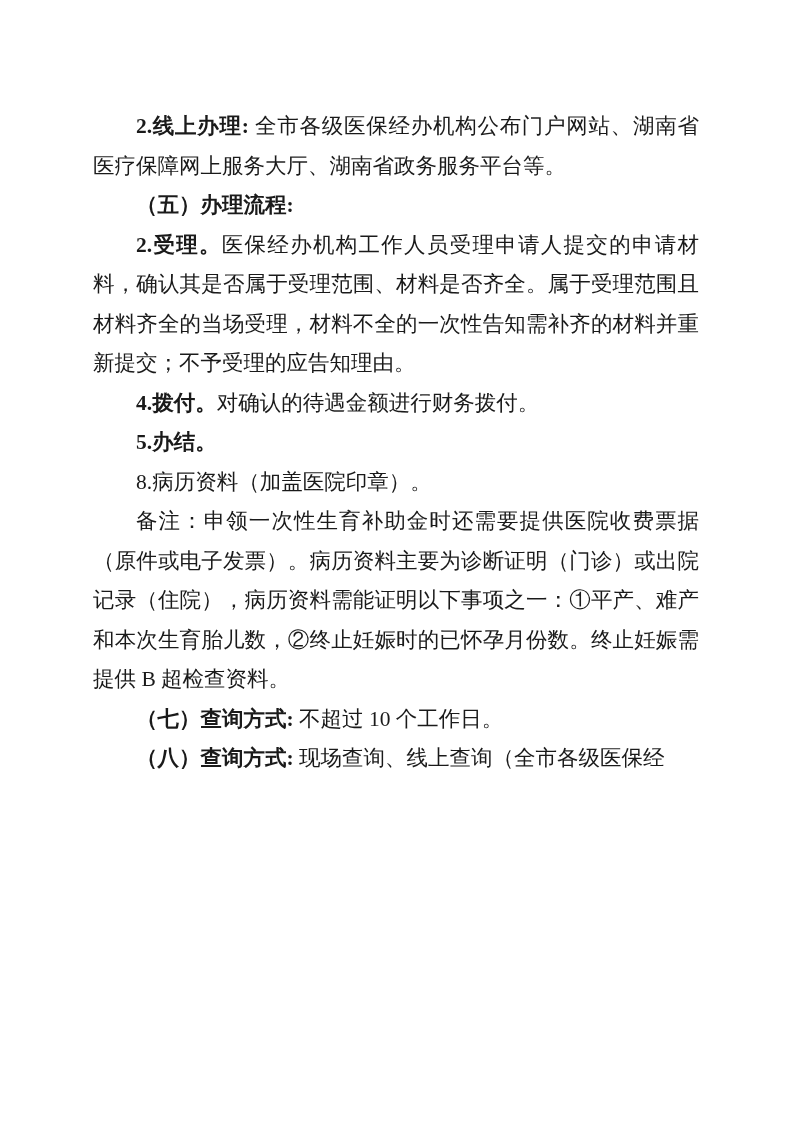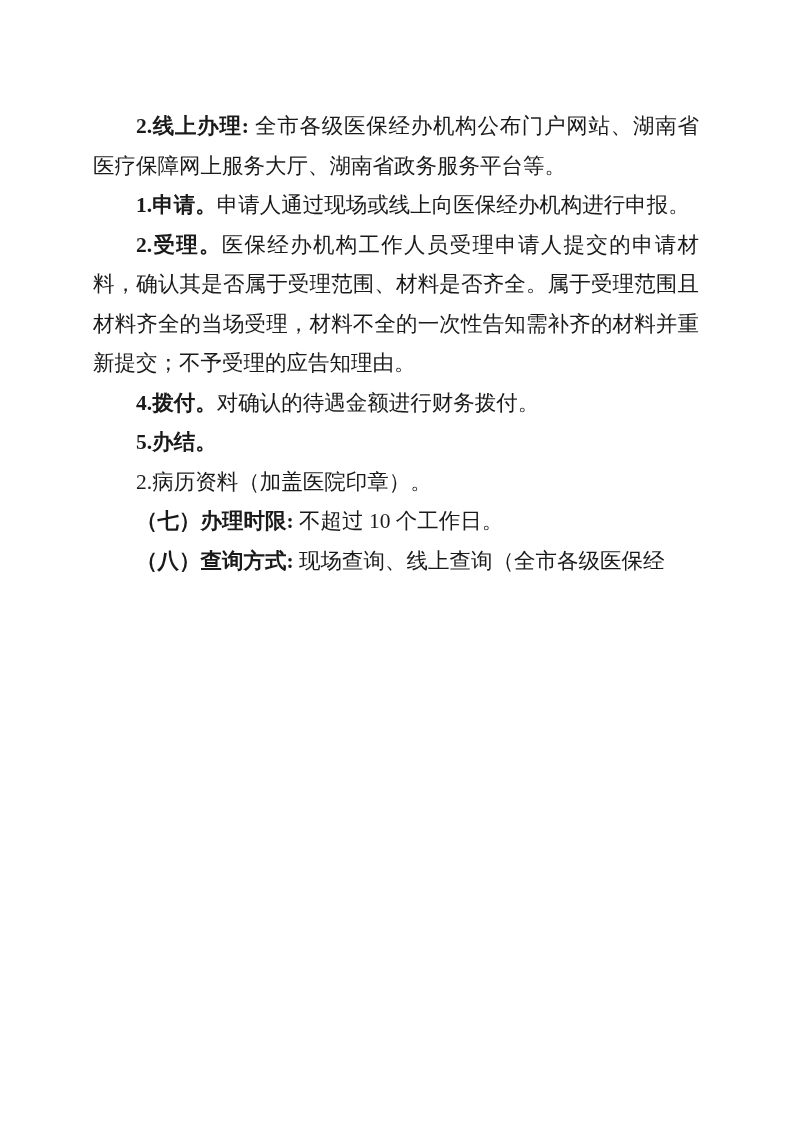--- a/index.html
+++ b/index.html
@@ -43,22 +43,23 @@
     line-height: 22px;
     color: #0c4a6e;
   }
 </style>
 </head>
 <body>
 
 <div class="page">
   <div class="content">
     <p class="para"><b class="lead">2.线上办理:</b><span> 全市各级医保经办机构公布门户网站、湖南省医疗保障网上服务大厅、湖南省政务服务平台等。</span></p>
-    <p class="para"><b class="lead">1.申请。</b><span>申请人通过现场或线上向医保经办机构进行申报。</span></p>
+    <p class="para"><b class="lead">（五）办理流程:</b><span></span></p>
     <p class="para"><b class="lead">2.受理。</b><span>医保经办机构工作人员受理申请人提交的申请材料，确认其是否属于受理范围、材料是否齐全。属于受理范围且材料齐全的当场受理，材料不全的一次性告知需补齐的材料并重新提交；不予受理的应告知理由。</span></p>
     <p class="para"><b class="lead">4.拨付。</b><span>对确认的待遇金额进行财务拨付。</span></p>
     <p class="para"><b class="lead">5.办结。</b><span></span></p>
-    <p class="para"><b class="lead"></b><span>2.病历资料（加盖医院印章）。</span></p>
-    <p class="para"><b class="lead">（七）办理时限:</b><span> 不超过 10 个工作日。</span></p>
+    <p class="para"><b class="lead"></b><span>8.病历资料（加盖医院印章）。</span></p>
+    <p class="para"><b class="lead"></b><span>备注：申领一次性生育补助金时还需要提供医院收费票据（原件或电子发票）。病历资料主要为诊断证明（门诊）或出院记录（住院），病历资料需能证明以下事项之一：①平产、难产和本次生育胎儿数，②终止妊娠时的已怀孕月份数。终止妊娠需提供 B 超检查资料。</span></p>
+    <p class="para"><b class="lead">（七）查询方式:</b><span> 不超过 10 个工作日。</span></p>
     <p class="para"><b class="lead">（八）查询方式:</b><span> 现场查询、线上查询（全市各级医保经</span></p>
   </div>
   <div class="footer">-177-</div>
 </div>
 
 </body></html>

